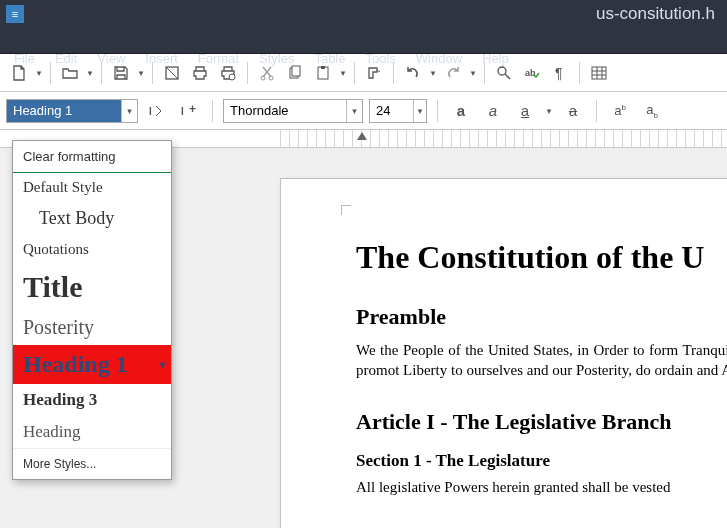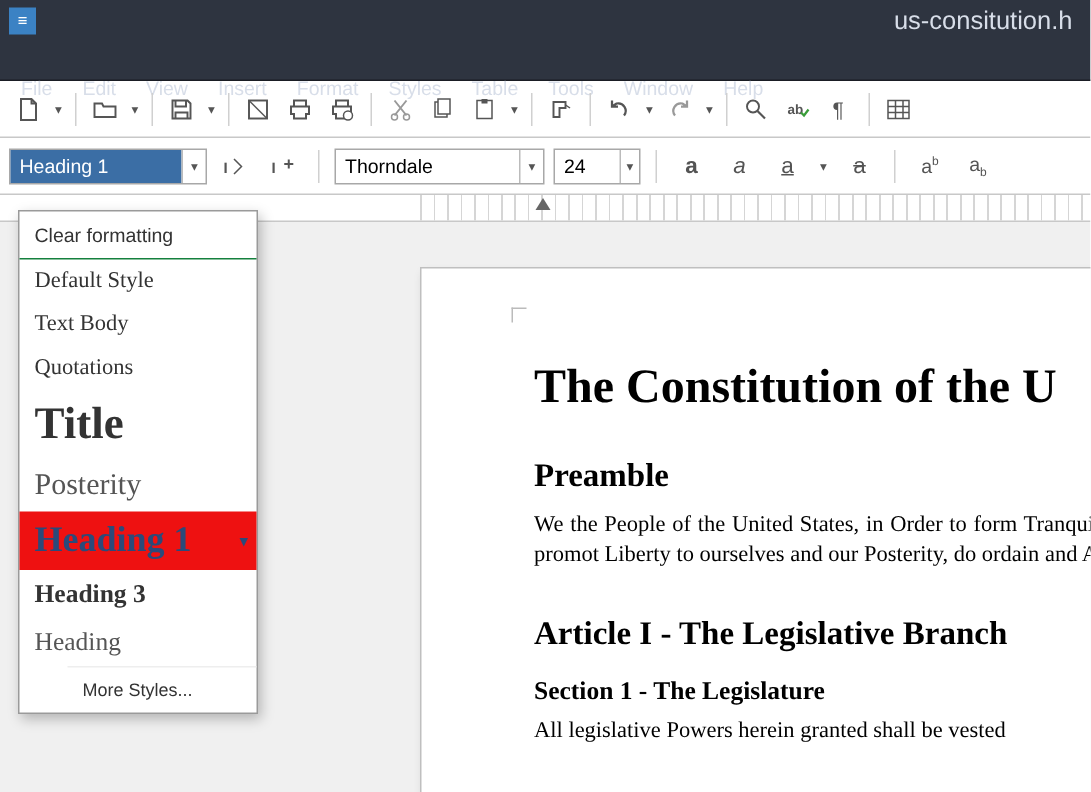--- a/index.html
+++ b/index.html
@@ -34,30 +34,30 @@
   .doc h1.title { font-size:32px; font-weight:700; margin-bottom:28px;}
   .doc h2.h1s { font-size:22px; font-weight:700; margin-bottom:10px;}
   .doc p.body { font-size:15px; line-height:1.35; text-align:justify; margin-bottom:28px;}
   .doc h2.h1s2 { font-size:22px; font-weight:700; margin-bottom:16px;}
   .doc h3.h2s { font-size:17px; font-weight:700; margin-bottom:8px;}
   .doc p.cut { font-size:15px;}
   .dropdown { position:absolute; left:12px; top:140px; width:160px; background:#fff; border:1px solid #9a9a9a; box-shadow: 2px 3px 8px rgba(0,0,0,.25); z-index:50;}
   .dropdown .dd-item { padding: 6px 10px; cursor:default; color:#333; font-family:"Liberation Serif","Times New Roman",serif;}
   .dropdown .dd-clear { font-family:"Liberation Sans",Arial,sans-serif; font-size:13px; border-bottom:1px solid #15803d; padding:8px 10px;}
   .dropdown .dd-default { font-size:15px;}
-  .dropdown .dd-textbody { font-size:15px;}
+  .dropdown .dd-textbody { font-size:18px;margin-left:16px;}
   .dropdown .dd-quot { font-size:15px;}
   .dropdown .dd-title { font-size:30px; font-weight:700; color:#333;}
   .dropdown .dd-subtitle { font-size:20px; color:#555;}
   .dropdown .dd-h1 { font-size:24px; font-weight:700; background:#e11; color:#2b4a7a; display:flex; align-items:center; justify-content:space-between; padding-right:6px;}
   .dropdown .dd-h1 .tri { font-size:10px; color:#2b4a7a;}
   .dropdown .dd-h2 { font-size:20px; font-weight:700; color:#333;}
   .dropdown .dd-h3 { font-size:17px; font-weight:700; color:#333;}
   .dropdown .dd-heading { font-size:17px; color:#555;}
-  .dropdown .dd-more { font-family:"Liberation Sans",Arial,sans-serif; font-size:12px; color:#333; border-top:1px solid #eee; padding:8px 10px;margin-left:32px;}
+  .dropdown .dd-more { font-family:"Liberation Sans",Arial,sans-serif; font-size:12px; color:#333; border-top:1px solid #eee; padding:8px 10px;}
   svg { display:block; }
 </style>
 </head>
 <body>
 
 <div class="titlebar">
   <div class="app-icon">
       <span>≡</span>
     </div>
   <div class="spacer"></div>

